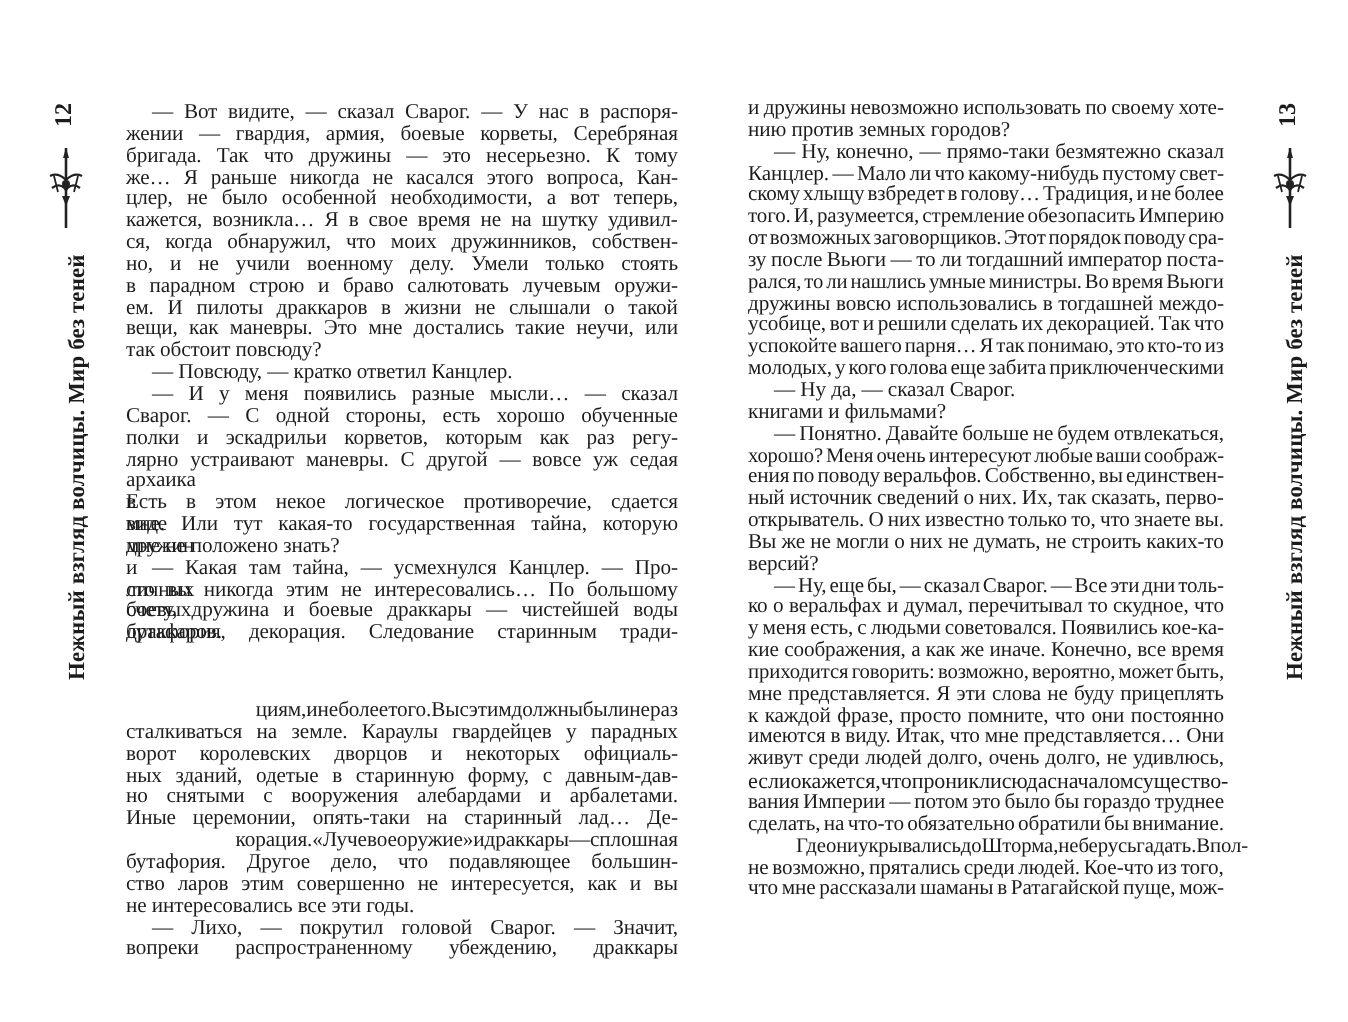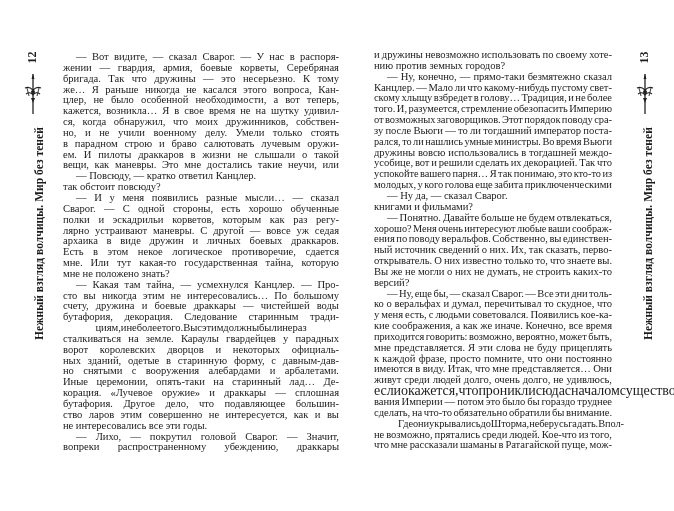--- a/index.html
+++ b/index.html
@@ -159,22 +159,22 @@
           <span>вещи,</span>
           <span>как</span>
           <span>маневры.</span>
           <span>Это</span>
           <span>мне</span>
           <span>достались</span>
           <span>такие</span>
           <span>неучи,</span>
           <span>или</span>
         </span>
+        <span class="line last">так обстоит повсюду?</span>
         <span class="line indent last">— Повсюду, — кратко ответил Канцлер.</span>
-        <span class="line last">так обстоит повсюду?</span>
         <span class="line indent" style="display: flex; justify-content: space-between;">
           <span>—</span>
           <span>И</span>
           <span>у</span>
           <span>меня</span>
           <span>появились</span>
           <span>разные</span>
           <span>мысли…</span>
           <span>—</span>
           <span>сказал</span>
@@ -203,21 +203,21 @@
           <span>лярно</span>
           <span>устраивают</span>
           <span>маневры.</span>
           <span>С</span>
           <span>другой</span>
           <span>—</span>
           <span>вовсе</span>
           <span>уж</span>
           <span>седая</span>
         </span>
-        <span class="line" style="display: flex; justify-content: space-between;">
+        <span class="line" style="display: flex; justify-content: space-between; flex-direction: column;">
           <span>архаика</span>
           <span>в</span>
           <span>виде</span>
           <span>дружин</span>
           <span>и</span>
           <span>личных</span>
           <span>боевых</span>
           <span>драккаров.</span>
         </span>
         <span class="line" style="display: flex; justify-content: space-between;">
@@ -270,21 +270,21 @@
           <span>чистейшей</span>
           <span>воды</span>
         </span>
         <span class="line" style="display: flex; justify-content: space-between;">
           <span>бутафория,</span>
           <span>декорация.</span>
           <span>Следование</span>
           <span>старинным</span>
           <span>тради-</span>
         </span>
-        <span class="line" style="display: flex; justify-content: center;">
+        <span class="line" style="display: flex; justify-content: flex-end; margin-top: 28px;">
           <span>циям,</span>
           <span>и</span>
           <span>не</span>
           <span>более</span>
           <span>того.</span>
           <span>Вы</span>
           <span>с</span>
           <span>этим</span>
           <span>должны</span>
           <span>были</span>
@@ -329,21 +329,21 @@
         </span>
         <span class="line" style="display: flex; justify-content: space-between;">
           <span>Иные</span>
           <span>церемонии,</span>
           <span>опять-таки</span>
           <span>на</span>
           <span>старинный</span>
           <span>лад…</span>
           <span>Де-</span>
         </span>
-        <span class="line" style="display: flex; justify-content: space-between;">
+        <span class="line" style="display: flex; justify-content: flex-end;">
           <span>корация.</span>
           <span>«Лучевое</span>
           <span>оружие»</span>
           <span>и</span>
           <span>драккары</span>
           <span>—</span>
           <span>сплошная</span>
         </span>
         <span class="line" style="display: flex; justify-content: space-between;">
           <span>бутафория.</span>
@@ -656,21 +656,21 @@
         <span class="line" style="display: flex; justify-content: space-between;">
           <span>живут</span>
           <span>среди</span>
           <span>людей</span>
           <span>долго,</span>
           <span>очень</span>
           <span>долго,</span>
           <span>не</span>
           <span>удивлюсь,</span>
         </span>
-        <span class="line" style="display: flex; justify-content: space-between; font-size: 14px;">
+        <span class="line" style="display: flex; justify-content: space-between; font-size: 11px;">
           <span>если</span>
           <span>окажется,</span>
           <span>что</span>
           <span>проникли</span>
           <span>сюда</span>
           <span>с</span>
           <span>началом</span>
           <span>существо-</span>
         </span>
         <span class="line" style="display: flex; justify-content: space-between;">

